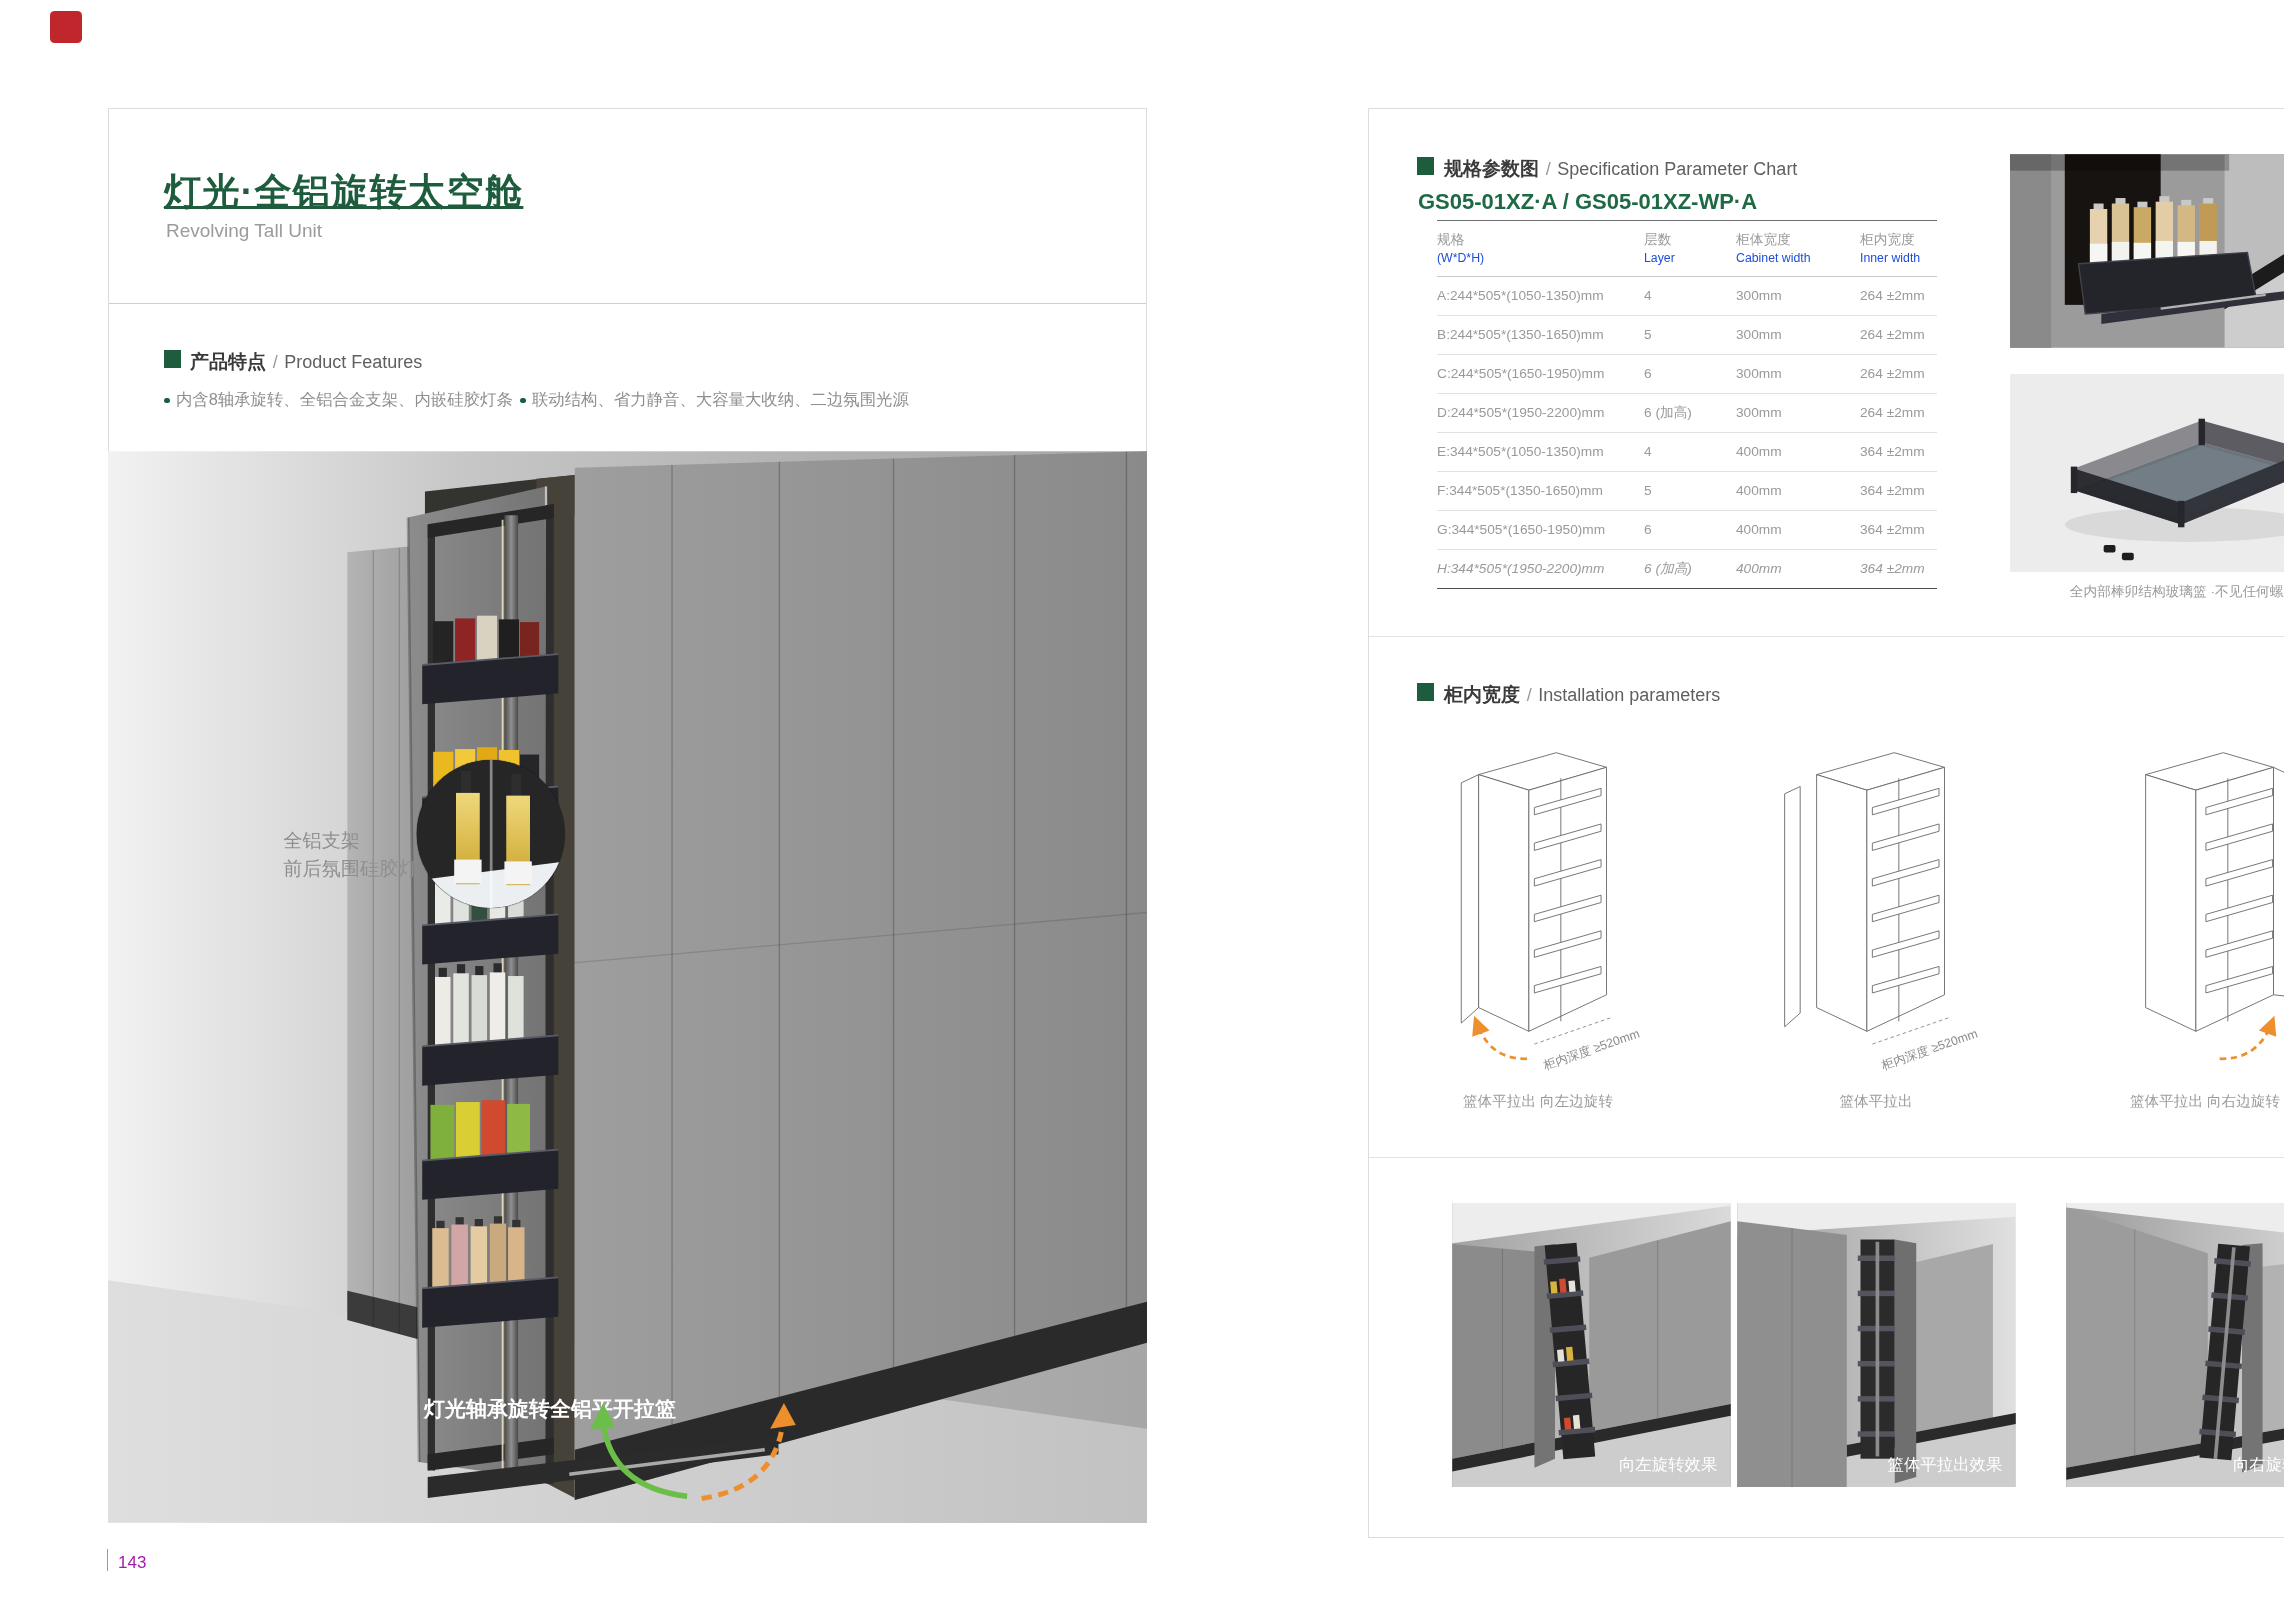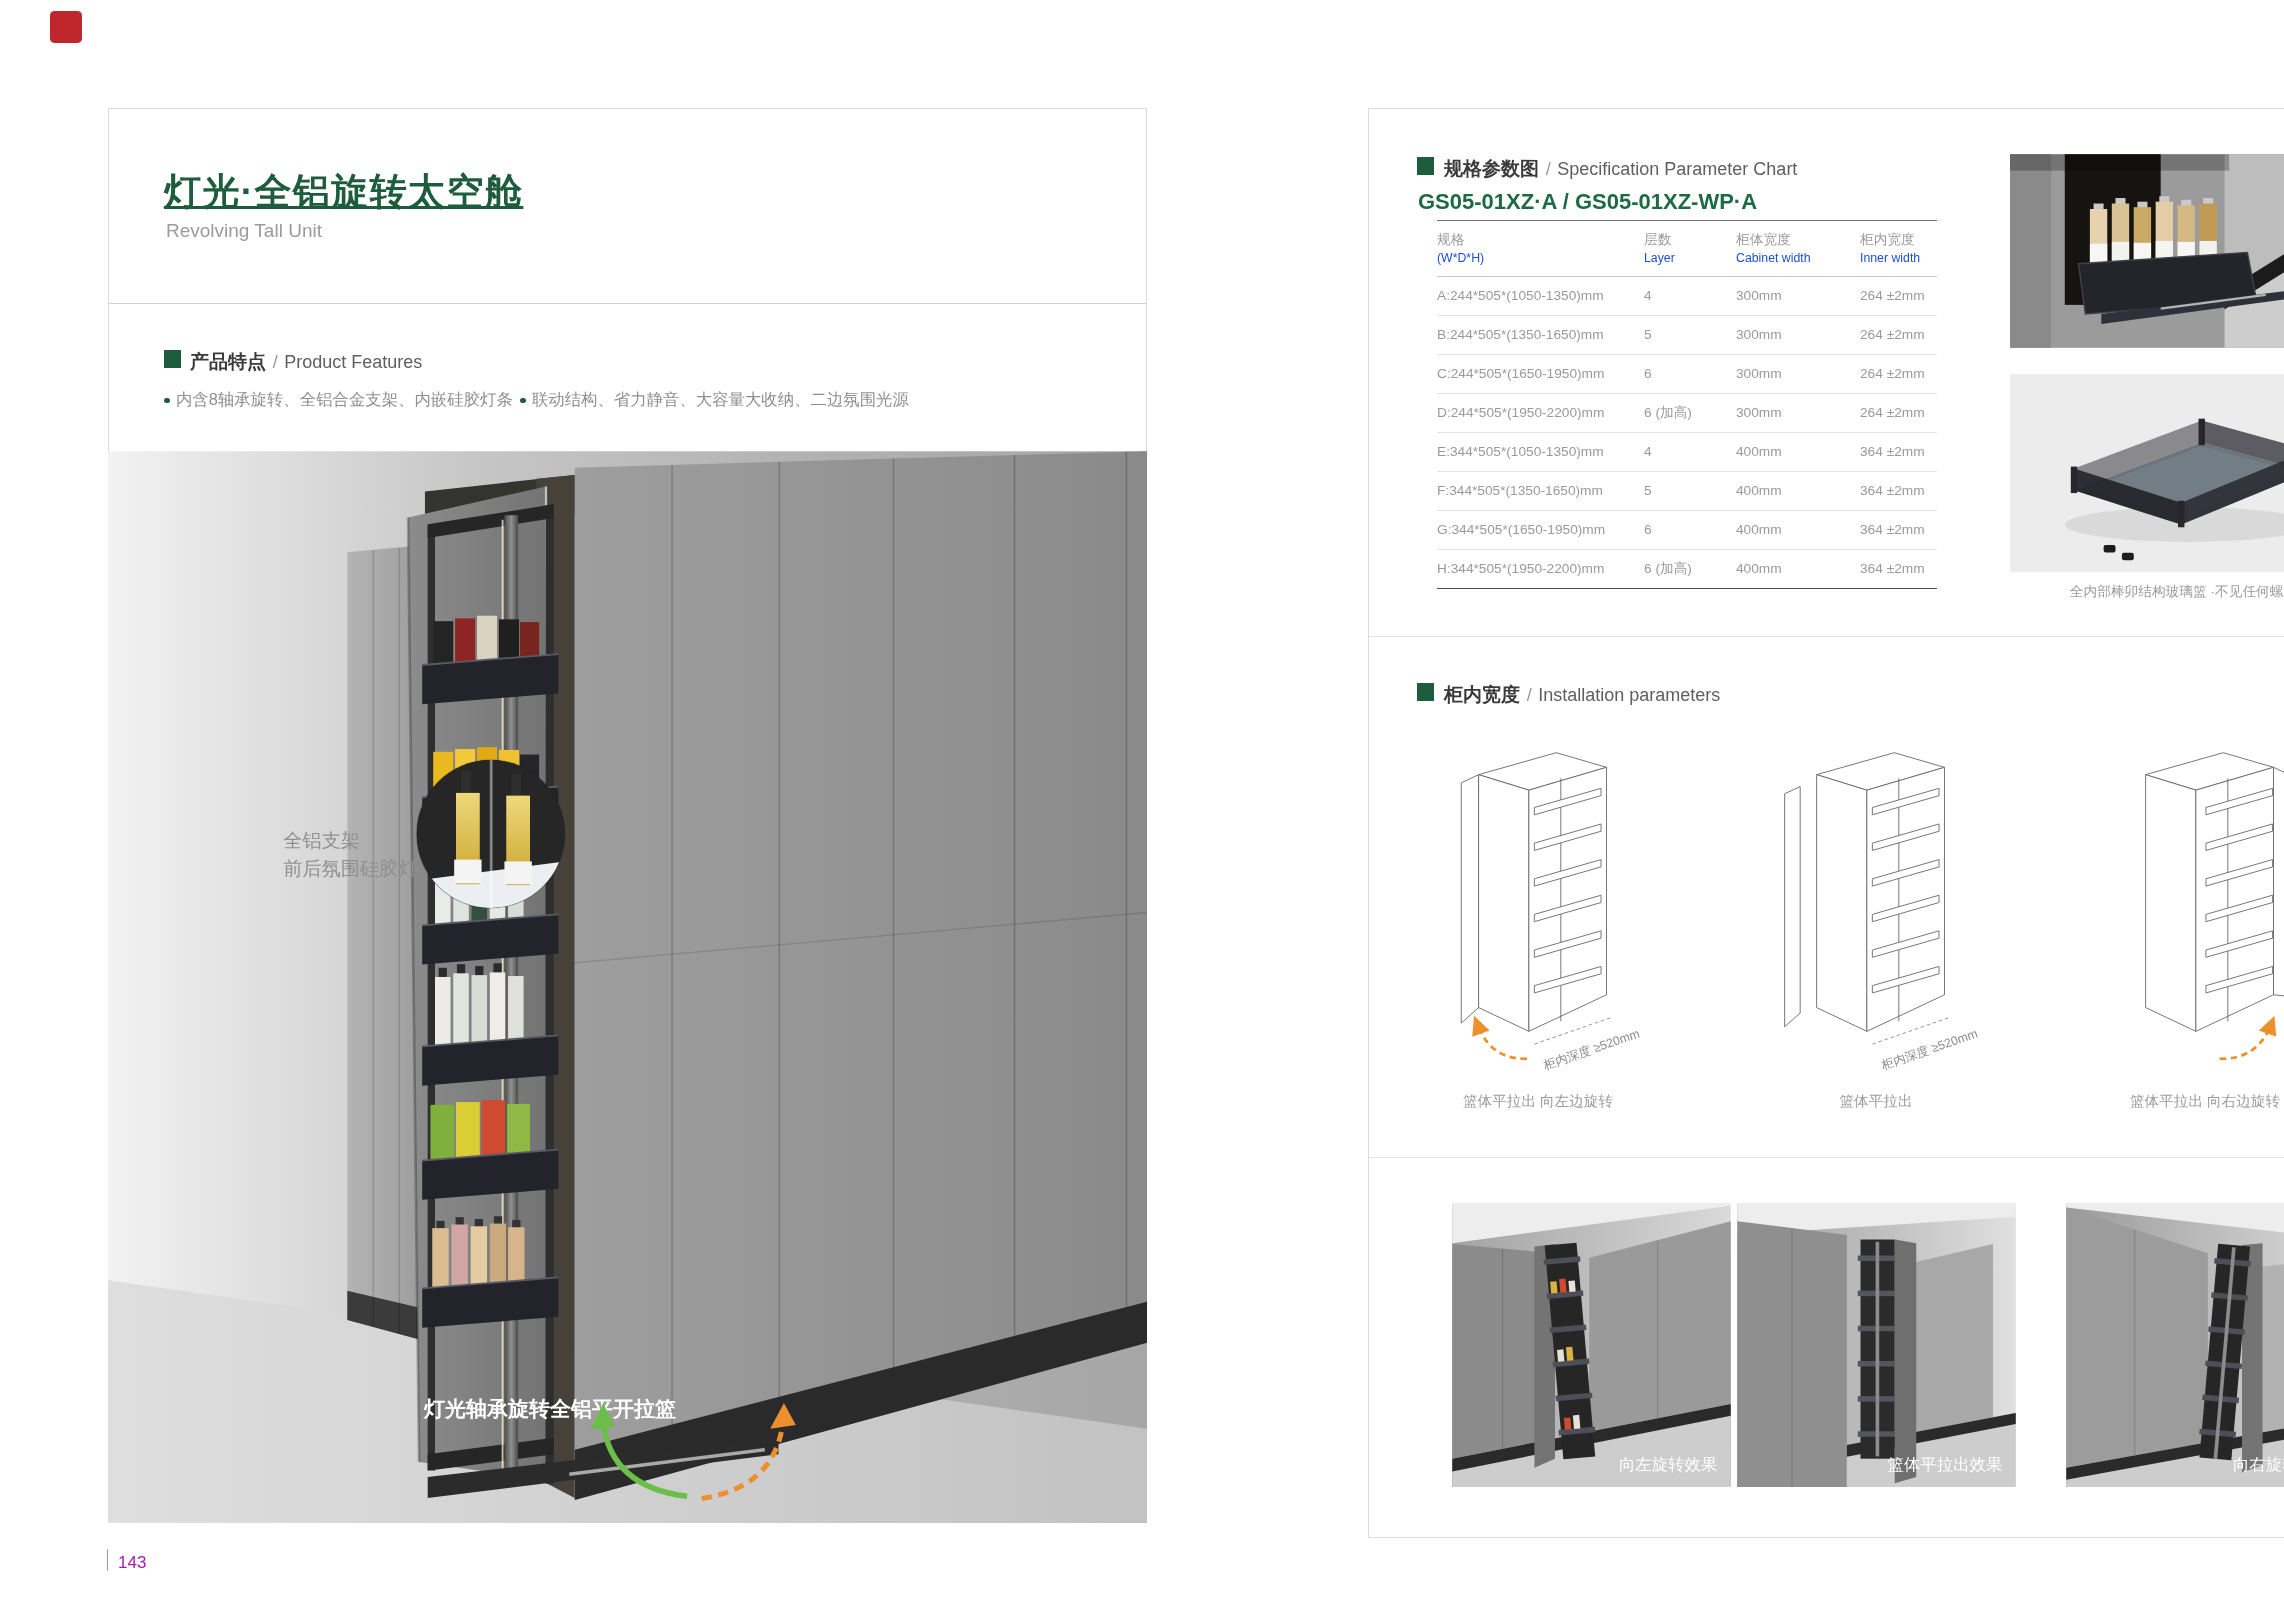--- a/index.html
+++ b/index.html
@@ -15,21 +15,21 @@
   .bullet{position:absolute;font-size:16.4px;color:#8f8f8f;white-space:nowrap;}
   .bullet .dot{display:inline-block;width:5.5px;height:5.5px;border-radius:50%;background:#1d5c3c;vertical-align:middle;margin-right:6.4px;}
   
   .spec-table{position:absolute;left:68px;top:111px;width:500px;}
   .t-rule-top{border-top:1.4px solid #6f6f6f;}
   .t-head{display:grid;grid-template-columns:207px 92px 124px 76px;padding:9px 0 8.2px 0;border-bottom:0.9px solid #c9c9c9;}
   .t-head .cn{font-size:13.7px;color:#9a9a9a;line-height:1.45;}
   .t-head .en{font-size:12.3px;color:#1d4ed8;line-height:1.45;}
   .t-row{display:grid;grid-template-columns:207px 92px 124px 76px;height:38px;align-items:center;
          border-bottom:0.9px solid #e2e2e2;font-size:13.7px;color:#9a9a9a;white-space:nowrap;}
-  .t-row.last{border-bottom:1.4px solid #4f4f4f;}
+  .t-row.last{border-bottom:1.4px solid #4f4f4f;font-style:italic;}
   .caption{position:absolute;font-size:13.7px;color:#9a9a9a;text-align:center;white-space:nowrap;}
   .diag-cap{position:absolute;font-size:14.6px;color:#9a9a9a;text-align:center;}
   .fx-photo{position:absolute;width:279px;height:284px;overflow:hidden;}
   .fx-cap{position:absolute;right:13.7px;bottom:11px;color:#ffffff;font-size:16.4px;white-space:nowrap;}
   .pagenum{position:absolute;font-size:17px;color:#a21caf;}
   .vline{position:absolute;width:1.4px;background:#9a9a9a;}
 </style>
 </head>
 <body>
 

